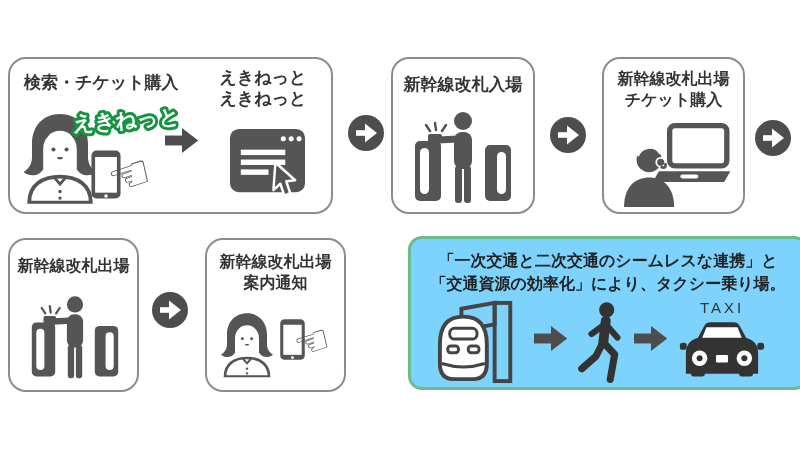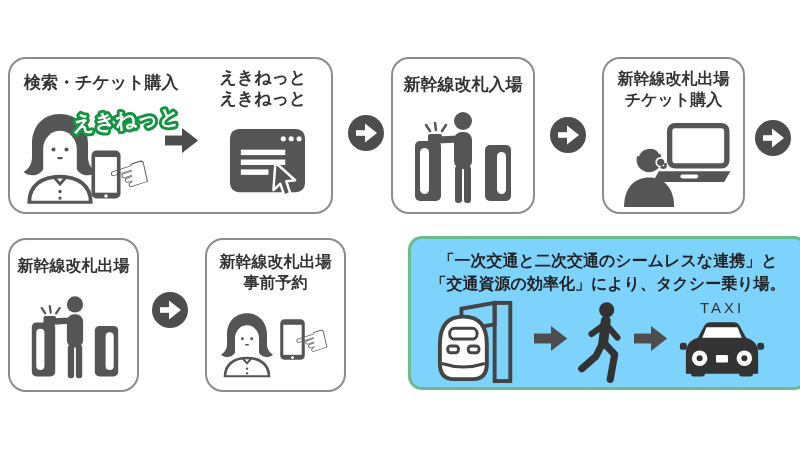--- a/index.html
+++ b/index.html
@@ -204,21 +204,21 @@
       </svg>
   </div>
 
   <svg class="carrow" style="left:152px;top:292px;" viewBox="0 0 36 36">
       <use href="#i-circlearrow"></use>
     </svg>
 
   <div class="card" style="left:205px;top:238px;width:141px;height:154px;">
     <div class="title center" style="top:12px;font-size:16px;line-height:1.3;">
       <span>新幹線改札出場</span><br>
-      <span>事前予約</span>
+      <span>案内通知</span>
     </div>
     <svg class="abs" style="left:10px;top:70px;" width="60" height="68" viewBox="0 0 90 100">
         <use href="#i-woman"></use>
       </svg>
     <svg class="abs" style="left:72px;top:78px;" width="27" height="43" viewBox="0 0 44 70">
         <use href="#i-phone"></use>
       </svg>
     <span class="hand" style="left:87px;top:82px;font-size:40px;">☜</span>
   </div>
 

